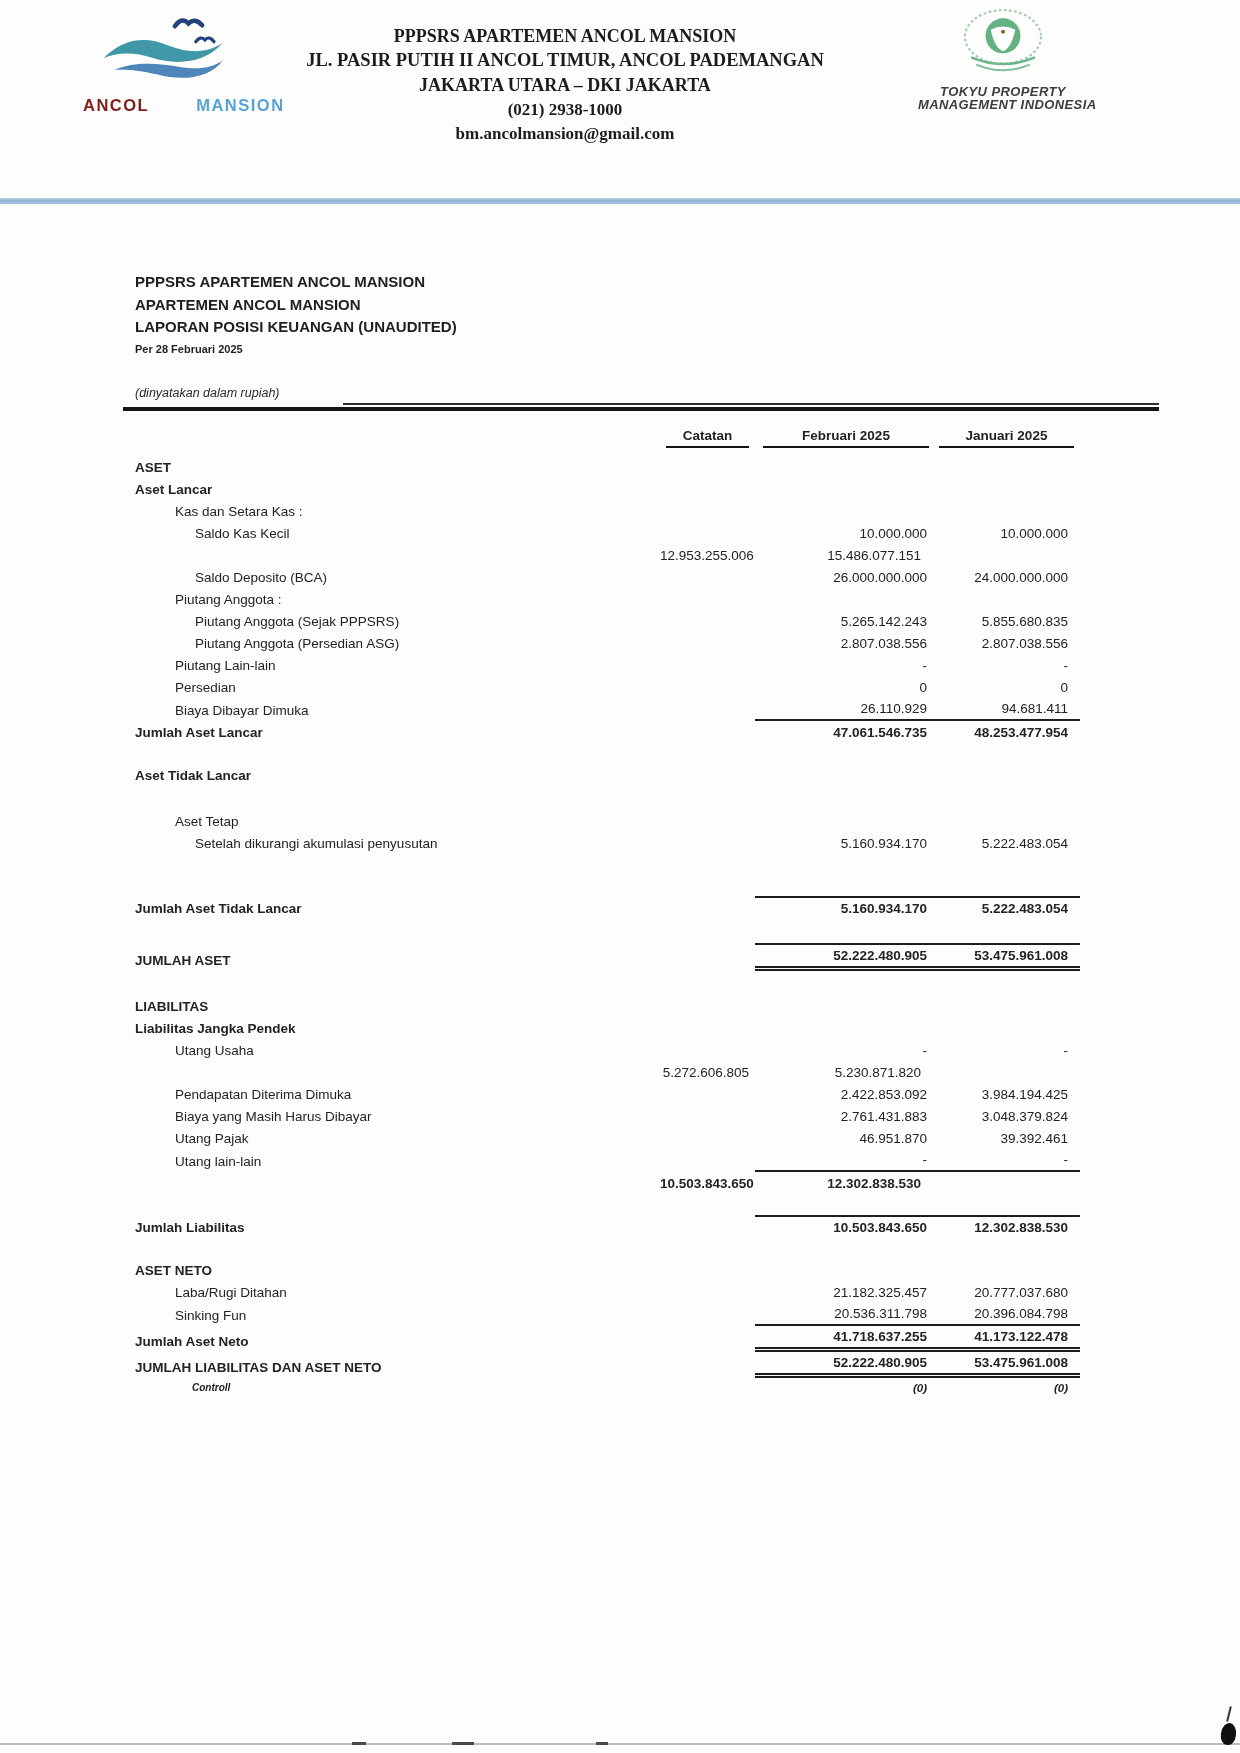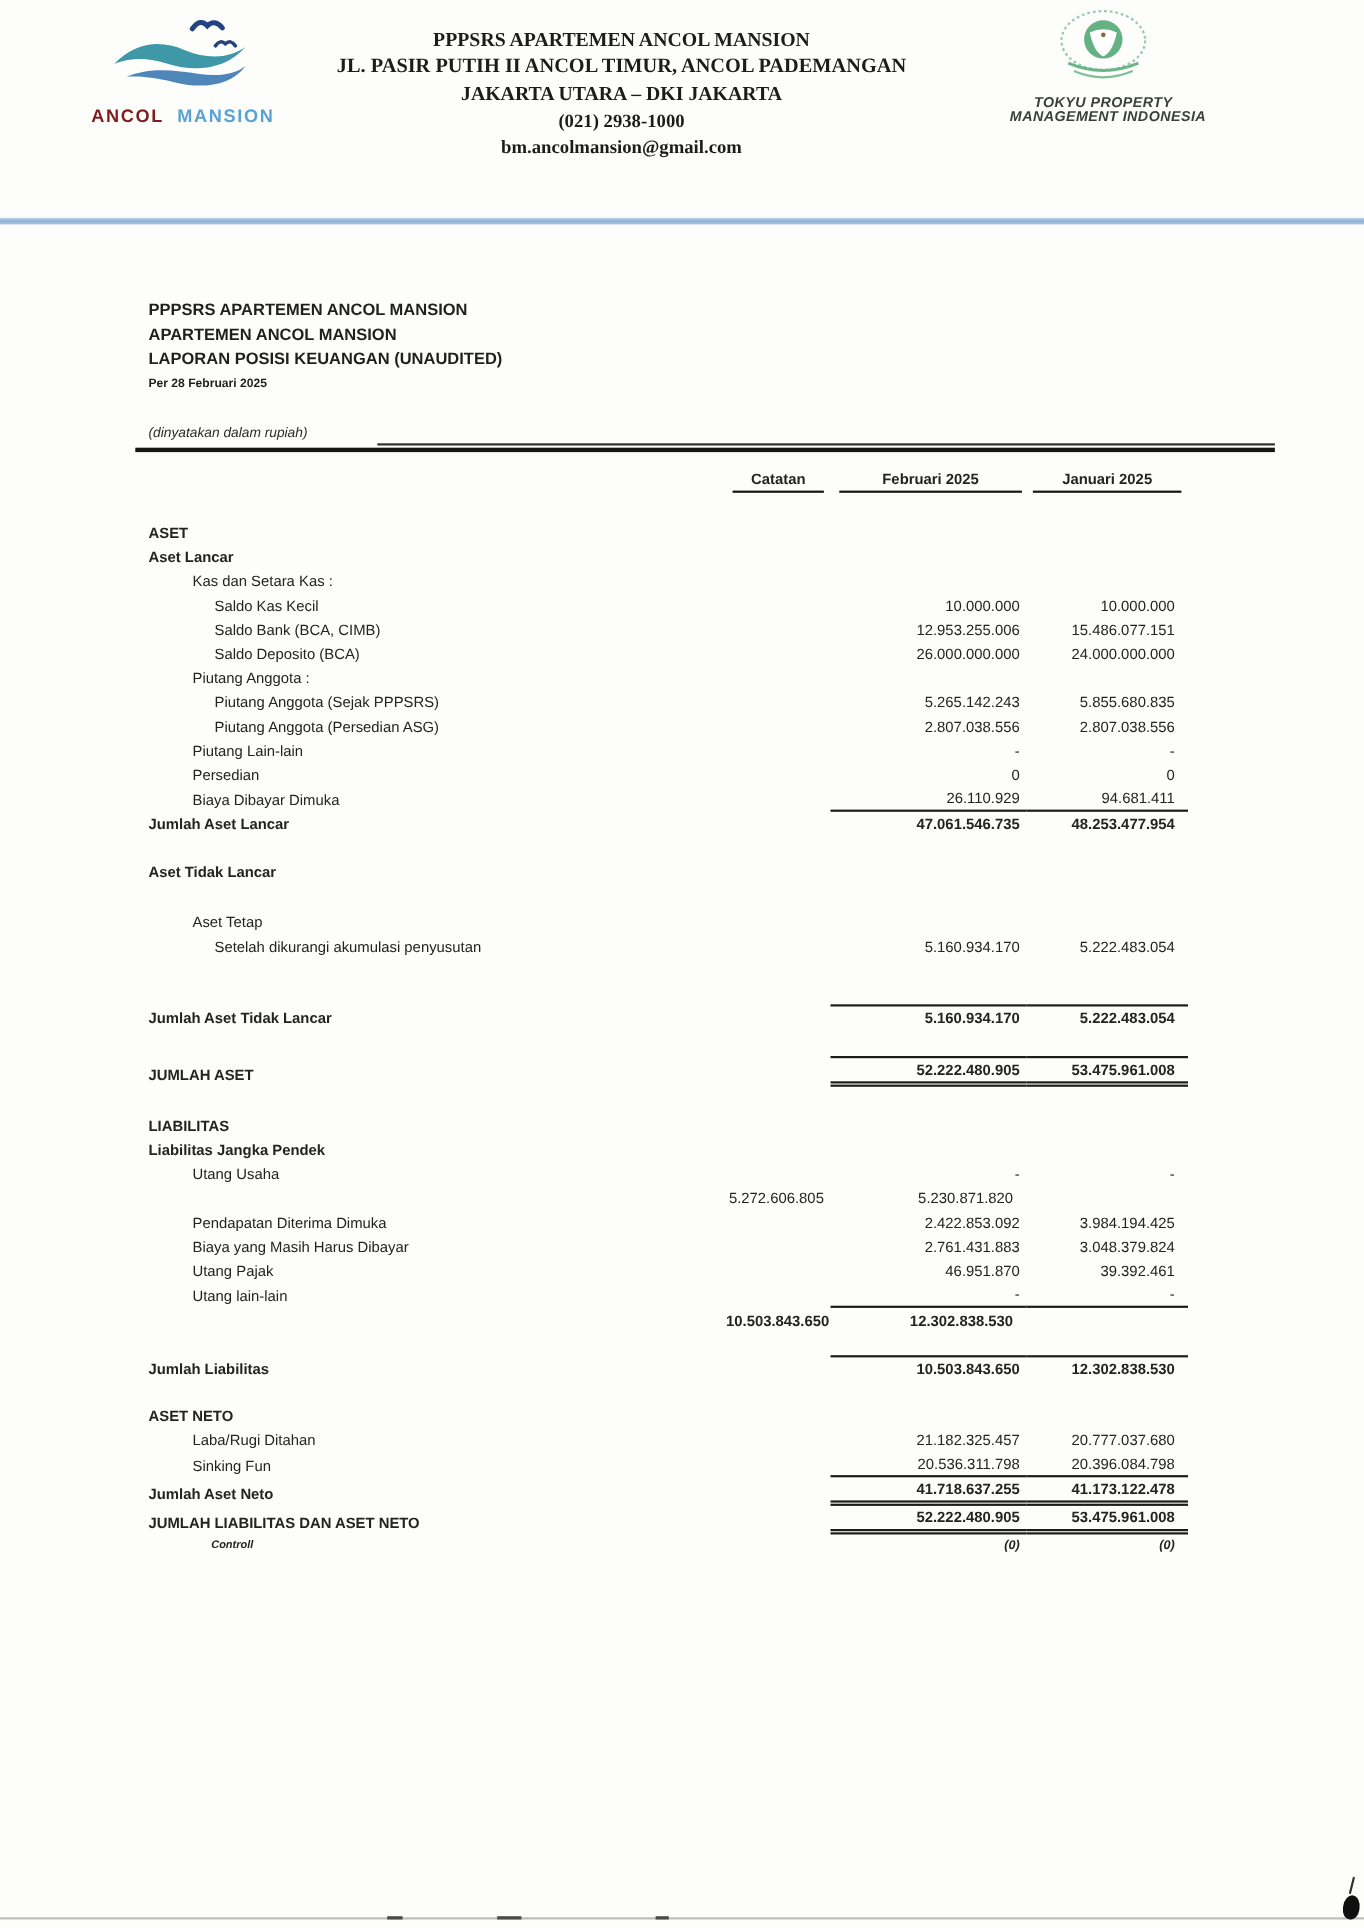--- a/index.html
+++ b/index.html
@@ -3,21 +3,21 @@
 <meta charset="utf-8">
 <style>
   html,body{margin:0;padding:0;background:#e8e8e8;}
   .page{position:relative;width:1240px;height:1753px;background:#fdfdfc;margin:0 auto;
         font-family:"Liberation Sans",sans-serif;color:#232323;overflow:hidden;}
 
   
   .logo-left{position:absolute;left:83px;top:8px;width:160px;text-align:center;}
   .wordmark{margin-top:2px;font-size:16.5px;font-weight:bold;letter-spacing:1.5px;white-space:nowrap;}
   .wordmark .w1{color:#7f1d1d;margin-right:12px;}
-  .wordmark .w2{color:#58a3d4;}
+  .wordmark .w2{color:#58a3d4;margin-left:35px;}
 
   .org{position:absolute;left:0;top:24px;width:1130px;text-align:center;
        font-family:"Liberation Serif",serif;font-weight:bold;color:#1c1c1c;}
   .org .l1{font-size:18px;line-height:24px;}
   .org .l2{font-size:18.5px;line-height:25px;}
   .org .l3{font-size:18px;line-height:25px;}
   .org .l4{font-size:17px;line-height:24px;}
   .org .l5{font-size:17px;line-height:24px;}
 
   .logo-right{position:absolute;left:918px;top:6px;width:170px;text-align:center;}
@@ -47,21 +47,21 @@
   .ind2{padding-left:60px;}
   .c-num{text-align:right;}
   .c-feb{padding-right:6px;}
   .c-jan{padding-right:12px;}
   .b{font-weight:bold;}
   .ln-b{border-bottom:2px solid #1c1c1c;}
   .ln-t{border-top:2px solid #1c1c1c;}
   .ln-td{border-top:2px solid #1c1c1c;border-bottom:5px double #1c1c1c;}
   .ln-d{border-bottom:5px double #1c1c1c;}
 
-  .hdr{margin-bottom:25px;align-items:end;}
+  .hdr{margin-bottom:8px;align-items:end;}
   .hdr .u{font-size:13.5px;font-weight:bold;text-align:center;border-bottom:2.5px solid #141414;
           padding-bottom:1px;line-height:19px;}
   .hdr .u-cat{margin:0 6px;}
   .hdr .u-feb{margin:0 4px 0 8px;}
   .hdr .u-jan{margin:0 6px 0 6px;}
 
   .sp-sm{height:21px;} .sp-md{height:24px;} .sp-lg{height:42px;}
 
   .control-row .c-label{font-size:10px;font-weight:bold;font-style:italic;padding-left:57px;line-height:20px;}
   .control-row .c-num{font-size:11.5px;font-weight:bold;font-style:italic;line-height:20px;}
@@ -166,21 +166,20 @@
           <div class="c c-num c-feb"></div>
           <div class="c c-num c-jan"></div>
         </div>
         <div class="row">
           <div class="c c-label ind2">Saldo Kas Kecil</div>
           <div class="c"></div>
           <div class="c c-num c-feb">10.000.000</div>
           <div class="c c-num c-jan">10.000.000</div>
         </div>
         <div class="row">
-          <div class="c c-label ind2">Saldo Bank (BCA, CIMB)</div>
           <div class="c"></div>
           <div class="c c-num c-feb">12.953.255.006</div>
           <div class="c c-num c-jan">15.486.077.151</div>
         </div>
         <div class="row">
           <div class="c c-label ind2">Saldo Deposito (BCA)</div>
           <div class="c"></div>
           <div class="c c-num c-feb">26.000.000.000</div>
           <div class="c c-num c-jan">24.000.000.000</div>
         </div>

